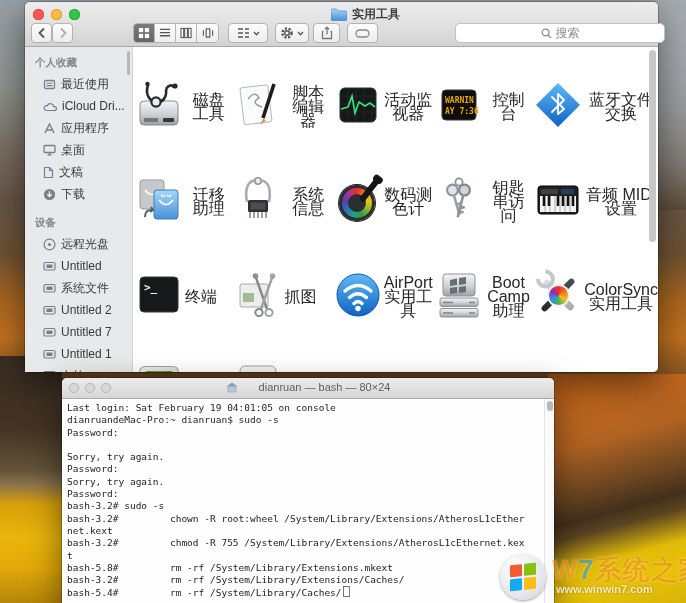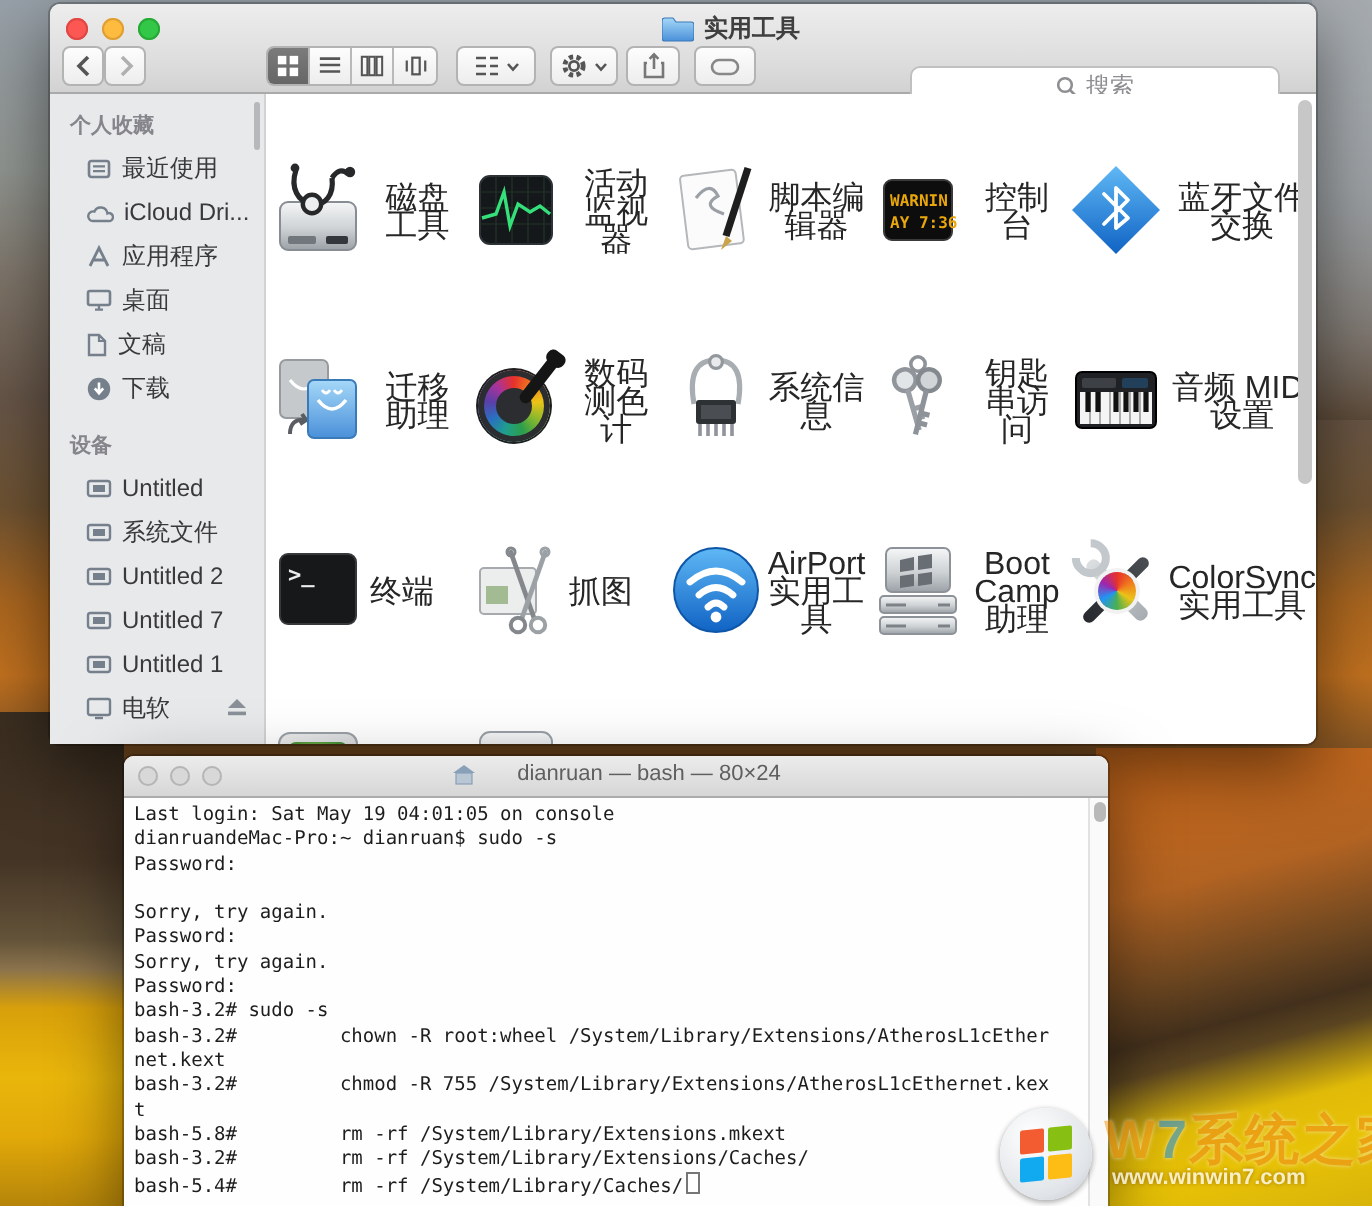--- a/index.html
+++ b/index.html
@@ -40,21 +40,21 @@
   .tb{position:absolute;box-sizing:border-box;height:20px;top:1px;border:1px solid #b3b3b3;
       border-radius:4px;background:linear-gradient(#fdfdfd,#ededed);display:flex;
       align-items:center;justify-content:center;}
   .seg{position:absolute;left:108px;top:1px;display:flex;border:1px solid #b3b3b3;
        border-radius:4px;overflow:hidden;height:20px;box-sizing:border-box;}
   .seg button{width:21px;height:18px;border:none;border-right:1px solid #b9b9b9;
        background:linear-gradient(#fdfdfd,#ededed);display:flex;align-items:center;
        justify-content:center;padding:0;}
   .seg button:last-child{border-right:none;}
   .seg button.sel{background:linear-gradient(#7b7b7b,#666);}
-  .search{position:absolute;left:430px;top:11px;width:185px;height:20px;box-sizing:border-box;
+  .search{position:absolute;left:430px;top:1px;width:210px;height:20px;box-sizing:border-box;
           border:1px solid #c0c0c0;border-radius:5px;background:#fff;display:flex;
           align-items:center;justify-content:center;gap:4px;color:#8e8e93;font-size:12px;}
   .f-body{display:flex;height:325px;}
   .sidebar{width:108px;flex:0 0 108px;background:#e7e9eb;border-right:1px solid #d2d2d2;
            position:relative;padding-top:6px;box-sizing:border-box;overflow:hidden;}
   .sec-h{font-size:10.5px;font-weight:bold;color:#85858b;padding:3px 0 3px 10px;}
   .s-item{display:flex;align-items:center;gap:5px;height:22px;padding-left:18px;
           font-size:12px;color:#3a3a3c;position:relative;white-space:nowrap;}
   .s-item svg{flex:0 0 auto;}
   .s-eject{position:absolute;right:8px;top:6px;}
@@ -287,20 +287,27 @@
       <div class="s-item">
         <svg width="13" height="13" viewBox="0 0 13 13">
             <circle cx="6.5" cy="6.5" r="5.6" fill="#75808c"></circle>
             <path d="M6.5 3.2v5M4.4 6.2 6.5 8.6 8.6 6.2" fill="none" stroke="#fff" stroke-width="1.3"></path>
           </svg>
         <span>下载</span>
       </div>
 
       <div class="sec-h" style="margin-top:8px;">设备</div>
       <div class="s-item">
+        <svg width="13" height="13" viewBox="0 0 13 13">
+            <circle cx="6.5" cy="6.5" r="5.4" fill="none" stroke="#75808c" stroke-width="1.2"></circle>
+            <circle cx="6.5" cy="6.5" r="1.6" fill="#75808c"></circle>
+          </svg>
+        <span>远程光盘</span>
+      </div>
+      <div class="s-item">
         <svg width="13" height="12" viewBox="0 0 13 12">
             <rect x="1" y="2.5" width="11" height="7.5" rx="1.2" fill="none" stroke="#75808c" stroke-width="1.2"></rect>
             <rect x="3.5" y="4.5" width="6" height="3.5" fill="#75808c"></rect>
           </svg>
         <span>Untitled</span>
       </div>
       <div class="s-item">
         <svg width="13" height="12" viewBox="0 0 13 12">
             <rect x="1" y="2.5" width="11" height="7.5" rx="1.2" fill="none" stroke="#75808c" stroke-width="1.2"></rect>
             <rect x="3.5" y="4.5" width="6" height="3.5" fill="#75808c"></rect>
@@ -353,41 +360,41 @@
           <circle cx="23" cy="23" r="4.6" fill="#eceef0" stroke="#26282a" stroke-width="2.2"></circle>
           <path d="M33 10 q4 -6 8 -2" fill="none" stroke="#26282a" stroke-width="2.6"></path>
           <circle cx="42" cy="7" r="2.6" fill="#26282a"></circle>
               <circle cx="14.5" cy="5" r="2.2" fill="#26282a"></circle>
         </svg></div>
         <div class="lbl">磁盘工具</div>
       </div>
 
       <div class="cell">
         <div class="icon"><svg viewBox="0 0 52 52" width="52" height="52">
-          <rect x="8" y="9" width="36" height="34" rx="5" fill="#14181a" stroke="#2c3236"></rect>
-          <path d="M8 17h36M8 25h36M8 33h36M16 9v34M24 9v34M32 9v34M40 9v34" stroke="#233428" stroke-width=".6"></path>
-          <polyline points="9,30 16,28 20,17 23,34 27,23 33,27 38,24 43,28" fill="none" stroke="#35e07a" stroke-width="1.7"></polyline>
-        </svg></div>
-        <div class="lbl">活动监视器</div>
-      </div>
-
-      <div class="cell">
-        <div class="icon"><svg viewBox="0 0 52 52" width="52" height="52">
           <g transform="rotate(-7 26 26)">
                 <rect x="10" y="7" width="28" height="37" rx="2" fill="#fbfbfb" stroke="#b4b8bb"></rect>
               </g>
           <path d="M16 20 q7 -9 11 -1 q-9 5 3 9" fill="none" stroke="#9aa0a5" stroke-width="1.6"></path>
           <line x1="42" y1="5" x2="31" y2="39" stroke="#1e1e1e" stroke-width="3.6"></line>
           <polygon points="31,39 28.5,46 34,41.5" fill="#caa44b"></polygon>
         </svg></div>
         <div class="lbl">脚本编辑器</div>
       </div>
 
       <div class="cell">
         <div class="icon"><svg viewBox="0 0 52 52" width="52" height="52">
+          <rect x="8" y="9" width="36" height="34" rx="5" fill="#14181a" stroke="#2c3236"></rect>
+          <path d="M8 17h36M8 25h36M8 33h36M16 9v34M24 9v34M32 9v34M40 9v34" stroke="#233428" stroke-width=".6"></path>
+          <polyline points="9,30 16,28 20,17 23,34 27,23 33,27 38,24 43,28" fill="none" stroke="#35e07a" stroke-width="1.7"></polyline>
+        </svg></div>
+        <div class="lbl">活动监视器</div>
+      </div>
+
+      <div class="cell">
+        <div class="icon"><svg viewBox="0 0 52 52" width="52" height="52">
           <rect x="9" y="11" width="34" height="30" rx="4" fill="#0d0d0d" stroke="#3a3a3a"></rect>
           <text x="12" y="24" font-size="8" font-weight="bold" fill="#e9a70b" font-family="DejaVu Sans Mono, monospace">WARNIN</text>
           <text x="12" y="35" font-size="8" font-weight="bold" fill="#e9a70b" font-family="DejaVu Sans Mono, monospace">AY 7:36</text>
         </svg></div>
         <div class="lbl">控制台</div>
       </div>
 
       <div class="cell">
         <div class="icon"><svg viewBox="0 0 52 52" width="52" height="52">
           <polygon points="26,4 48,26 26,48 4,26" fill="url(#blue)"></polygon>
@@ -402,36 +409,36 @@
           <path d="M12 16 q7 9 14 0" fill="none" stroke="#fff" stroke-width="1.6"></path>
           <path d="M12 43 q0 -8 8 -7 l-2 -3 m2 3 l-3 2" fill="none" stroke="#5a5e62" stroke-width="2"></path>
           <rect x="21" y="16" width="24" height="29" rx="3" fill="url(#blue2)" stroke="#3a7ab8"></rect>
           <path d="M26 26 q7 9 14 0" fill="none" stroke="#fff" stroke-width="1.8"></path>
           <path d="M28 21 q2 3 4 0 M34 21 q2 3 4 0" fill="none" stroke="#fff" stroke-width="1.4"></path>
         </svg></div>
         <div class="lbl">迁移助理</div>
       </div>
 
       <div class="cell">
+        <div class="icon"><svg viewBox="0 0 52 52" width="52" height="52">
+          <path d="M15 28 Q11 6 26 6 Q41 6 37 28" fill="none" stroke="#a8adb2" stroke-width="2.6"></path>
+          <circle cx="26" cy="7" r="3.2" fill="#e8eaec" stroke="#93989d" stroke-width="1.6"></circle>
+          <rect x="16" y="26" width="20" height="12" rx="1.5" fill="#2e3134"></rect>
+          <rect x="18.5" y="28.5" width="15" height="7" fill="#4a4e52"></rect>
+          <path d="M18 38v6M22 38v6M26 38v6M30 38v6M34 38v6" stroke="#8f959a" stroke-width="1.8"></path>
+        </svg></div>
+        <div class="lbl">系统信息</div>
+      </div>
+
+      <div class="cell">
         <div class="icon">
           <div class="cm-wheel"></div>
             <div class="cm-dropper"></div>
         </div>
         <div class="lbl">数码测色计</div>
-      </div>
-
-      <div class="cell">
-        <div class="icon"><svg viewBox="0 0 52 52" width="52" height="52">
-          <path d="M15 28 Q11 6 26 6 Q41 6 37 28" fill="none" stroke="#a8adb2" stroke-width="2.6"></path>
-          <circle cx="26" cy="7" r="3.2" fill="#e8eaec" stroke="#93989d" stroke-width="1.6"></circle>
-          <rect x="16" y="26" width="20" height="12" rx="1.5" fill="#2e3134"></rect>
-          <rect x="18.5" y="28.5" width="15" height="7" fill="#4a4e52"></rect>
-          <path d="M18 38v6M22 38v6M26 38v6M30 38v6M34 38v6" stroke="#8f959a" stroke-width="1.8"></path>
-        </svg></div>
-        <div class="lbl">系统信息</div>
       </div>
 
       <div class="cell">
         <div class="icon"><svg viewBox="0 0 52 52" width="52" height="52">
           <circle cx="26" cy="8" r="3.6" fill="none" stroke="#8d9398" stroke-width="1.8"></circle>
           <g transform="rotate(-16 20 18)">
             <circle cx="20" cy="16" r="5.4" fill="#e2e5e8" stroke="#8f959b" stroke-width="2.2"></circle>
             <path d="M20 21 V42 M20 36 h4.5 M20 31 h4.5" fill="none" stroke="#9aa0a6" stroke-width="2.6"></path>
           </g>
           <g transform="rotate(14 31 18)">
@@ -540,21 +547,21 @@
     </div>
     <div class="t-title">
       <svg width="12" height="11" viewBox="0 0 12 11">
         <polygon points="6,0.5 11.5,4.5 0.5,4.5" fill="#8aa0b8"></polygon>
         <rect x="2" y="4.5" width="8" height="5.5" fill="#b9c7d5" stroke="#8aa0b8" stroke-width=".6"></rect>
       </svg>
       <span>dianruan — bash — 80×24</span>
     </div>
   </div>
   <div class="t-body">
-    <div class="tl">Last login: Sat May 19 04:01:05 on console</div>
+    <div class="tl">Last login: Sat February 19 04:01:05 on console</div>
     <div class="tl">dianruandeMac-Pro:~ dianruan$ sudo -s</div>
     <div class="tl">Password:</div>
     <div class="tl"></div>
     <div class="tl">Sorry, try again.</div>
     <div class="tl">Password:</div>
     <div class="tl">Sorry, try again.</div>
     <div class="tl">Password:</div>
     <div class="tl">bash-3.2# sudo -s</div>
     <div class="tl">bash-3.2#         chown -R root:wheel /System/Library/Extensions/AtherosL1cEther</div>
     <div class="tl">net.kext</div>

